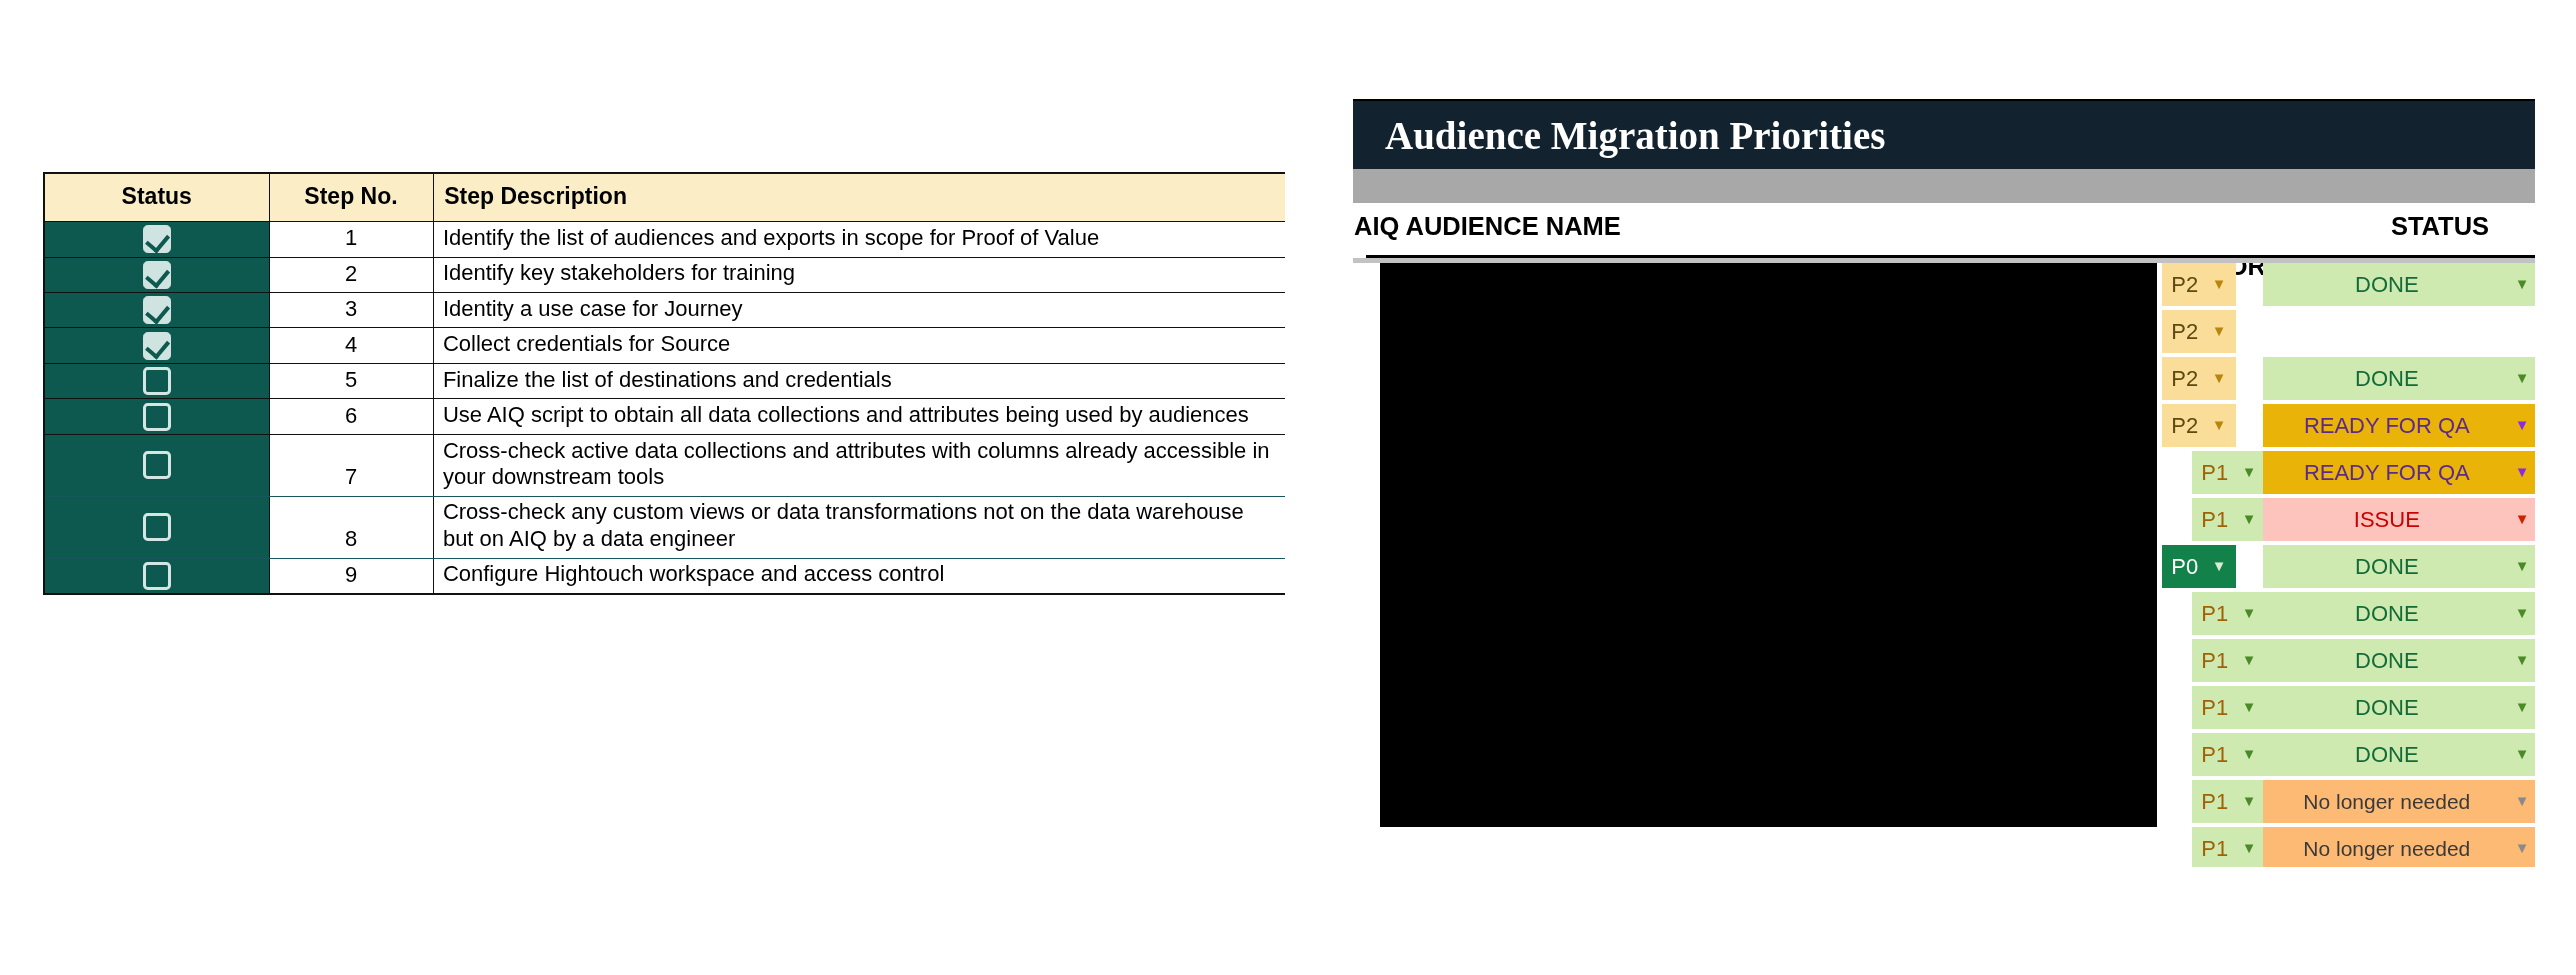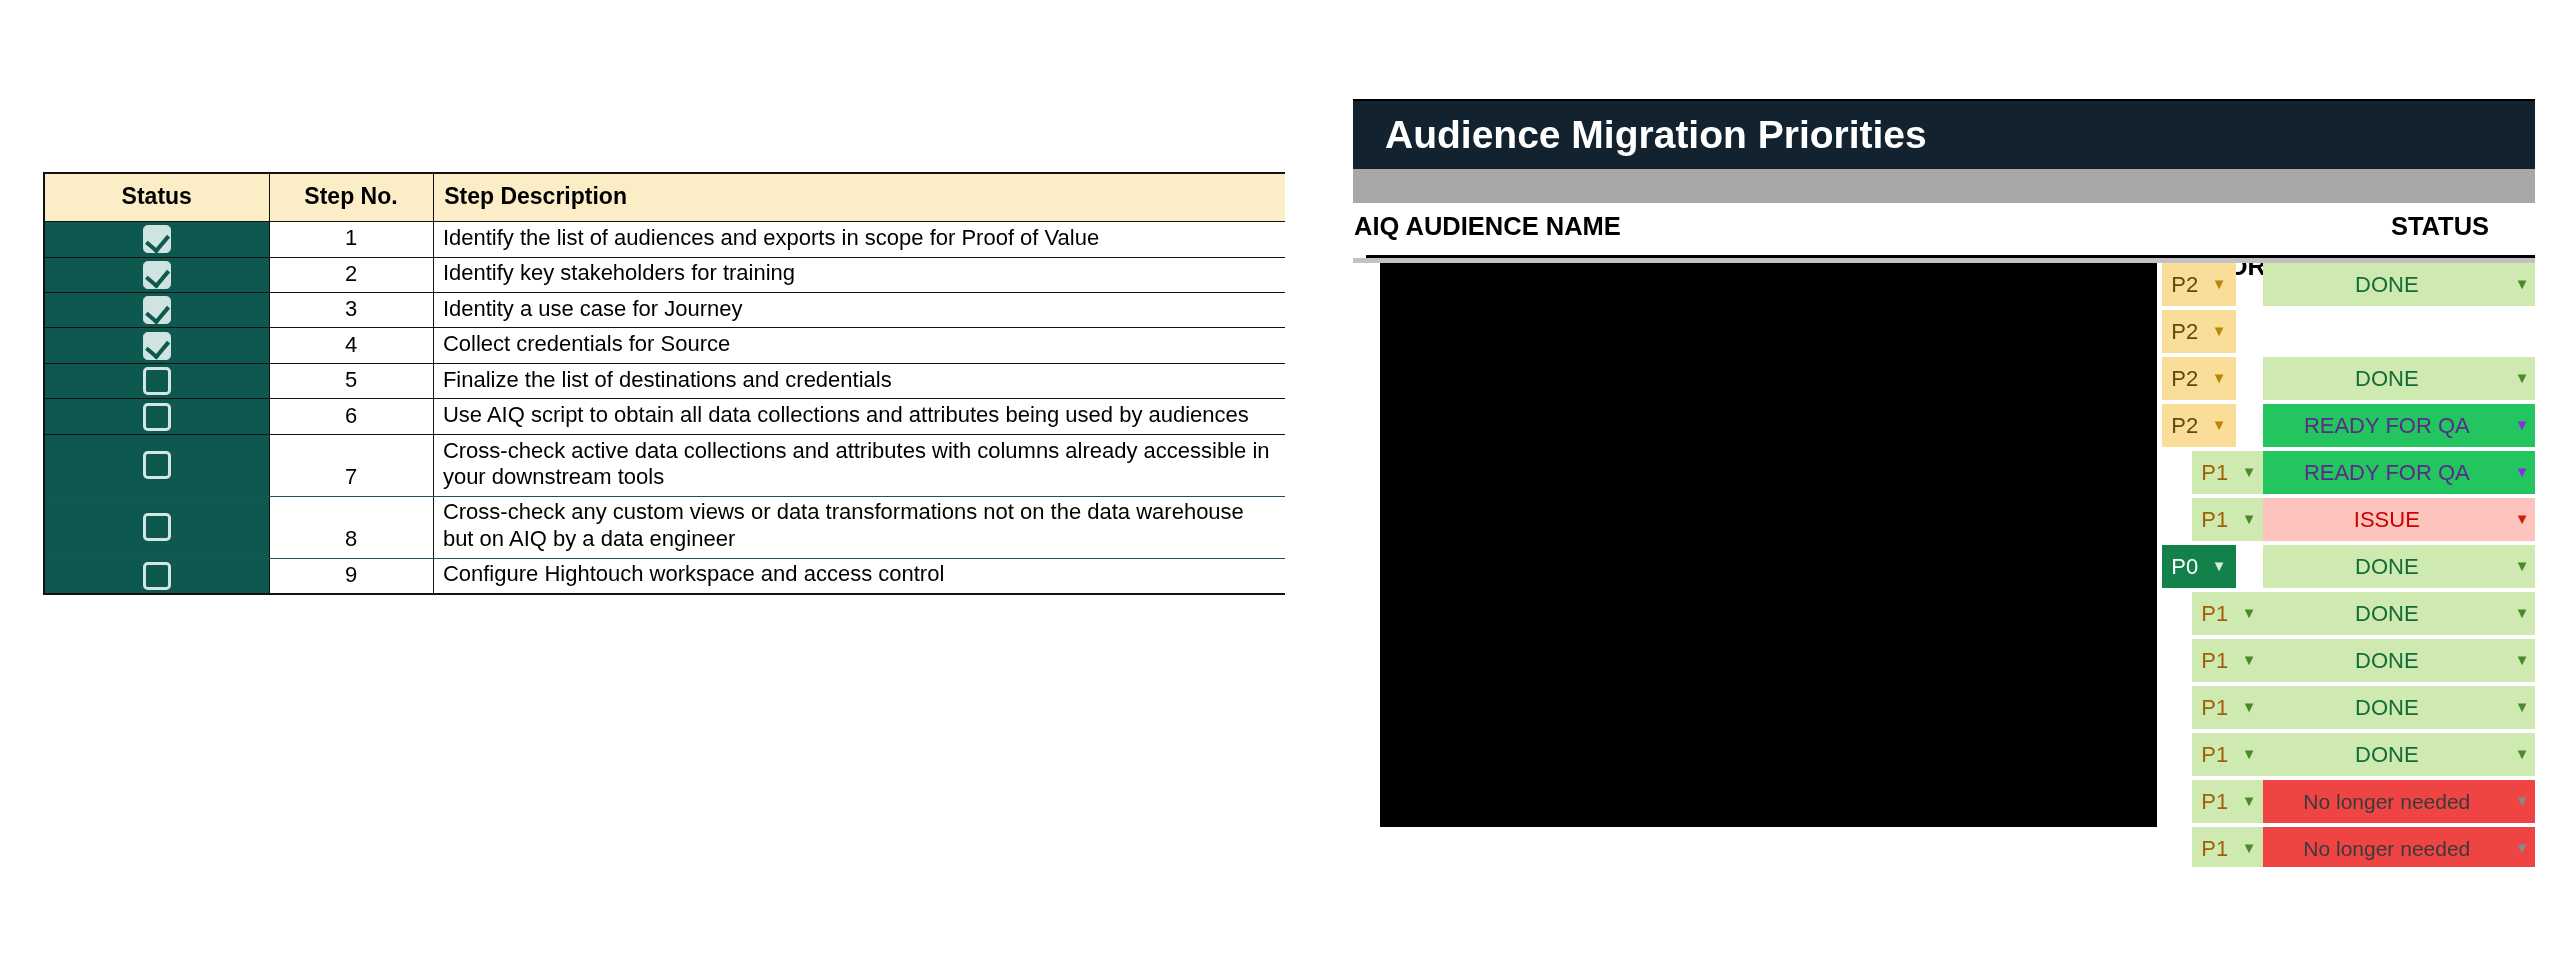--- a/index.html
+++ b/index.html
@@ -95,20 +95,21 @@
     width:1182px; height:788px;
   }
   #priorities-title-bar{
     background:#12222f;
     height:70px;
     width:1182px;
     display:flex;align-items:center;
     box-sizing:border-box;
     padding-left:32px;
     border-top:2px solid #000;
+    font-family:Liberation Serif, serif;
   }
   #priorities-title{
     color:#ffffff;
     font-size:39px;
     font-weight:bold;
     letter-spacing:0px;
     white-space:nowrap;
   }
   #priorities-subbar{
     background:#a8a8a8;
@@ -184,23 +185,23 @@
   .pri-P1 .caret{color:#4a8a28;}
   .pri-P0{background:#12824a;color:#ffffff;}
   .pri-P0 .caret{color:#d8ecd8;}
 
   .st-done{background:#cfeab0;color:#136b38;}
   .st-done .caret{color:#4a8a28;}
   .st-qa-issue{background:#fcc4bd;color:#cc0000;}
   .st-qa-issue .caret{color:#cc2200;}
   .st-issue{background:#fcc4bd;color:#cc0000;}
   .st-issue .caret{color:#cc2200;}
-  .st-ready{background:#22c55e;color:#5b2a8c;justify-content:center;}
+  .st-ready{background:#eab308;color:#5b2a8c;justify-content:center;}
   .st-ready .caret{color:#8a2be2;}
-  .st-nln{background:#ef4444;color:#3a3a3a;align-items:center;}
+  .st-nln{background:#fdba74;color:#3a3a3a;align-items:center;}
   .st-nln .caret{color:#8a8a8a;}
   .st-nln .label{font-size:21px;}
 
   .comment-marker{
     position:absolute;
     right:0;top:0;
     width:0;height:0;
     border-top:12px solid #000;
     border-left:12px solid transparent;
   }

